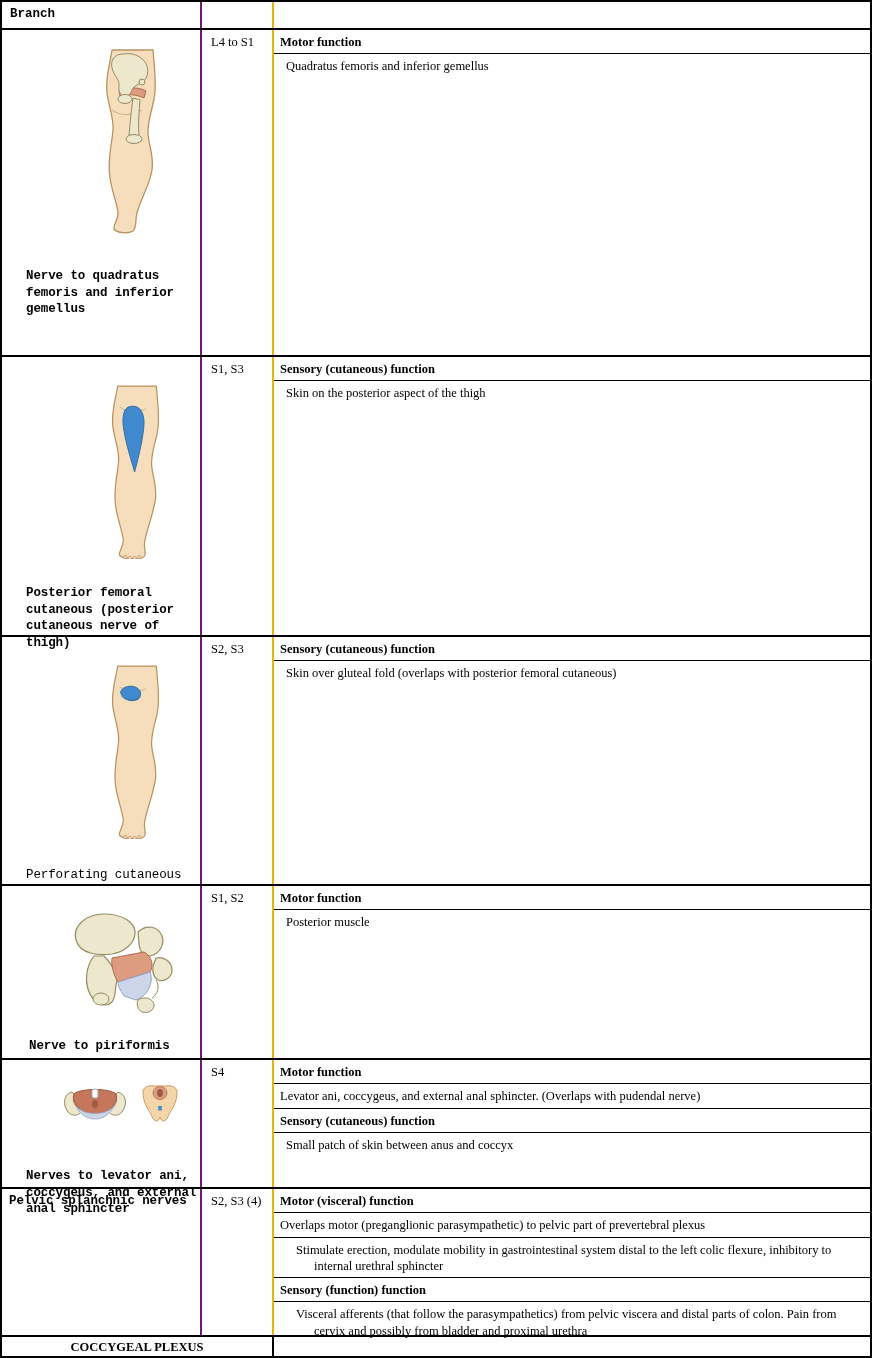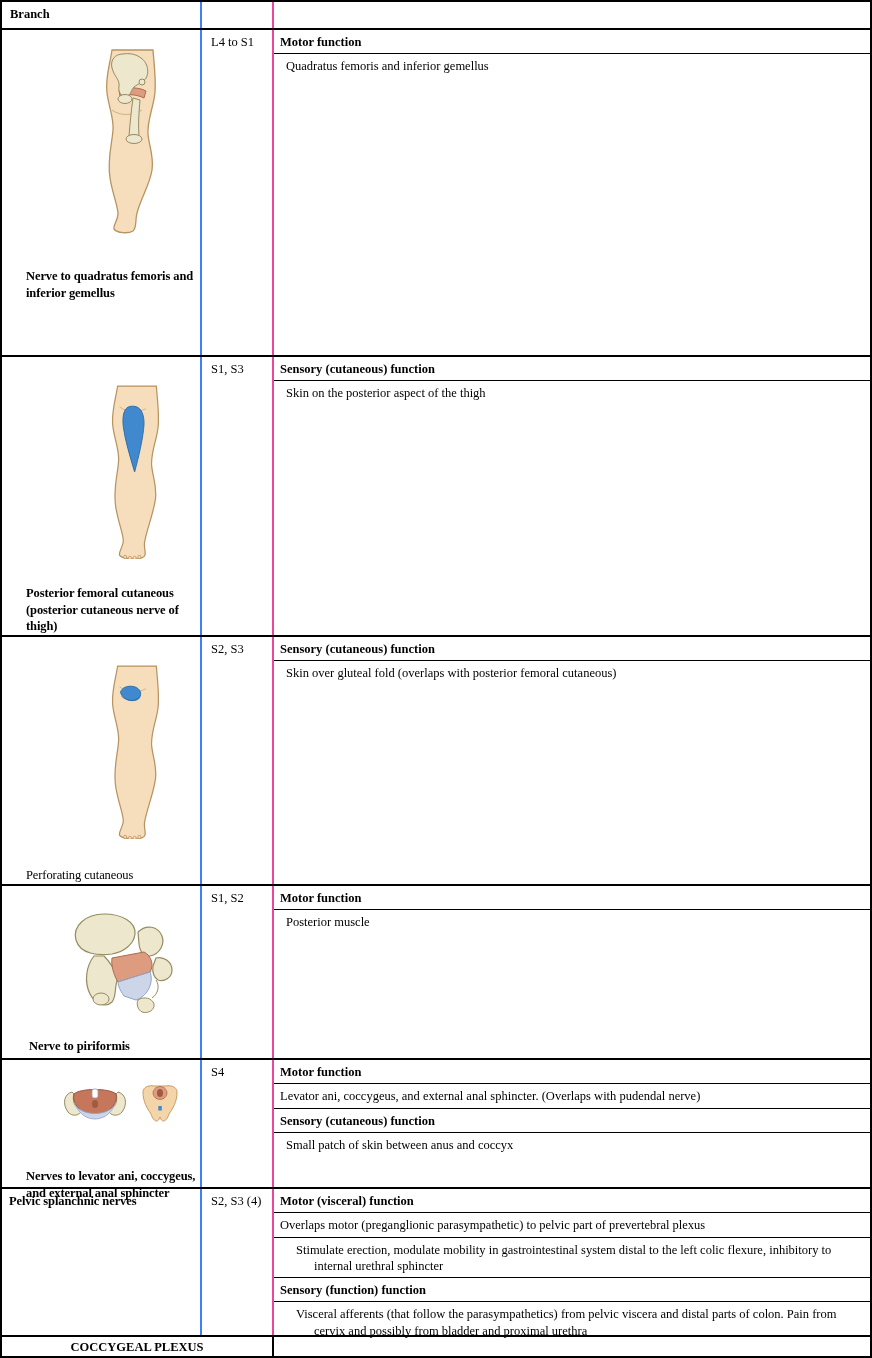--- a/index.html
+++ b/index.html
@@ -4,22 +4,22 @@
 <style>
   html,body{margin:0;padding:0;background:#fff;}
   .page{
     width:872px;height:1358px;box-sizing:border-box;background:#fff;
     border:2px solid #000;display:flex;flex-direction:column;
     font-family:"Liberation Serif","DejaVu Serif",serif;font-size:12.5px;color:#000;
     position:relative;overflow:hidden;
   }
   .row{display:flex;border-bottom:2px solid #000;box-sizing:border-box;flex:0 0 auto;}
   .row.last{border-bottom:none;flex:1 1 auto;}
-  .c1{width:200px;box-sizing:border-box;border-right:2px solid #3b82f6;position:relative;}
-  .c2{width:72px;box-sizing:border-box;border-right:2px solid #ec4899;padding:5px 8px 0 9px;}
+  .c1{width:200px;box-sizing:border-box;border-right:2px solid #701a75;position:relative;font-family:Liberation Mono, monospace;}
+  .c2{width:72px;box-sizing:border-box;border-right:2px solid #eab308;padding:5px 8px 0 9px;}
   .c3{flex:1;display:flex;flex-direction:column;box-sizing:border-box;}
   .hdr-cell{padding:5px 0 0 8px;font-weight:bold;}
   .fn{padding:4px 6px 3px 6px;border-bottom:1px solid #000;box-sizing:border-box;line-height:1.3;}
   .fn.bold{font-weight:bold;}
   .fn.fill{border-bottom:none;flex:1 1 auto;padding-left:12px;}
   .fn.hang{padding-left:40px;text-indent:-18px;}
   .branch-label{position:absolute;font-weight:bold;line-height:16.5px;letter-spacing:-0.1px;}
   .branch-label.normal{font-weight:normal;}
   .illus{position:absolute;}
   .footer-cell{width:272px;box-sizing:border-box;border-right:2px solid #000;

